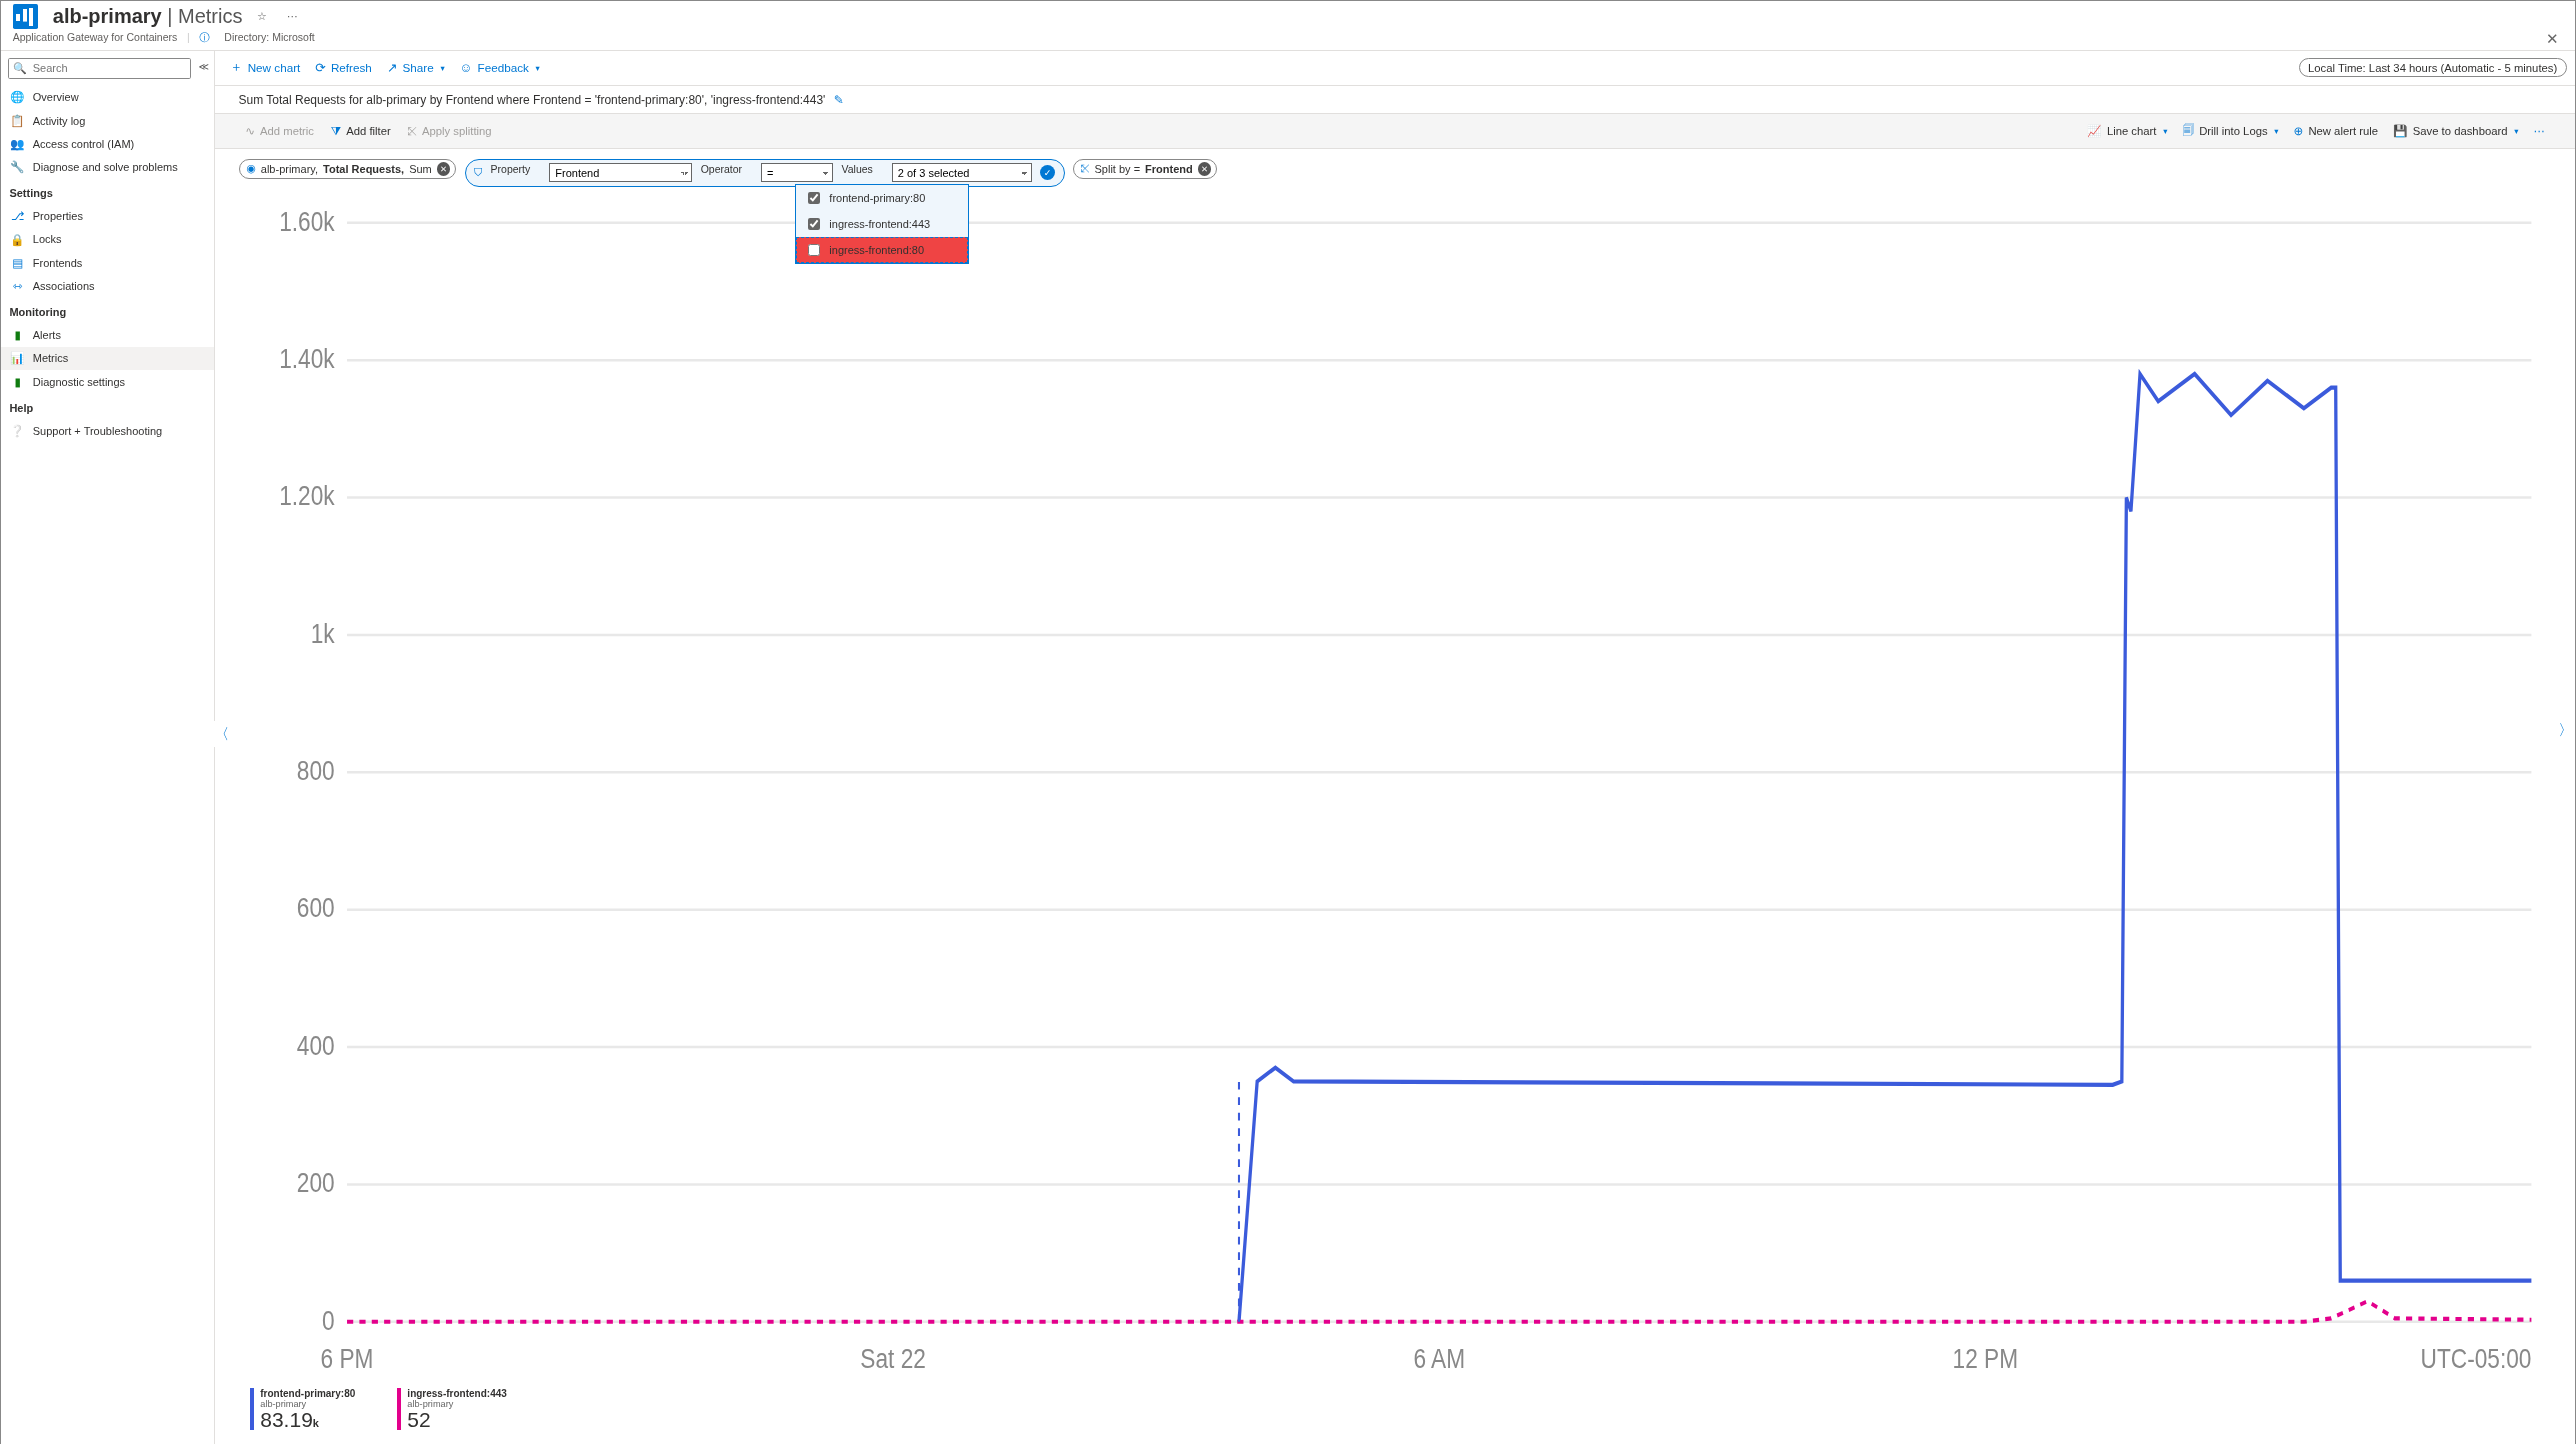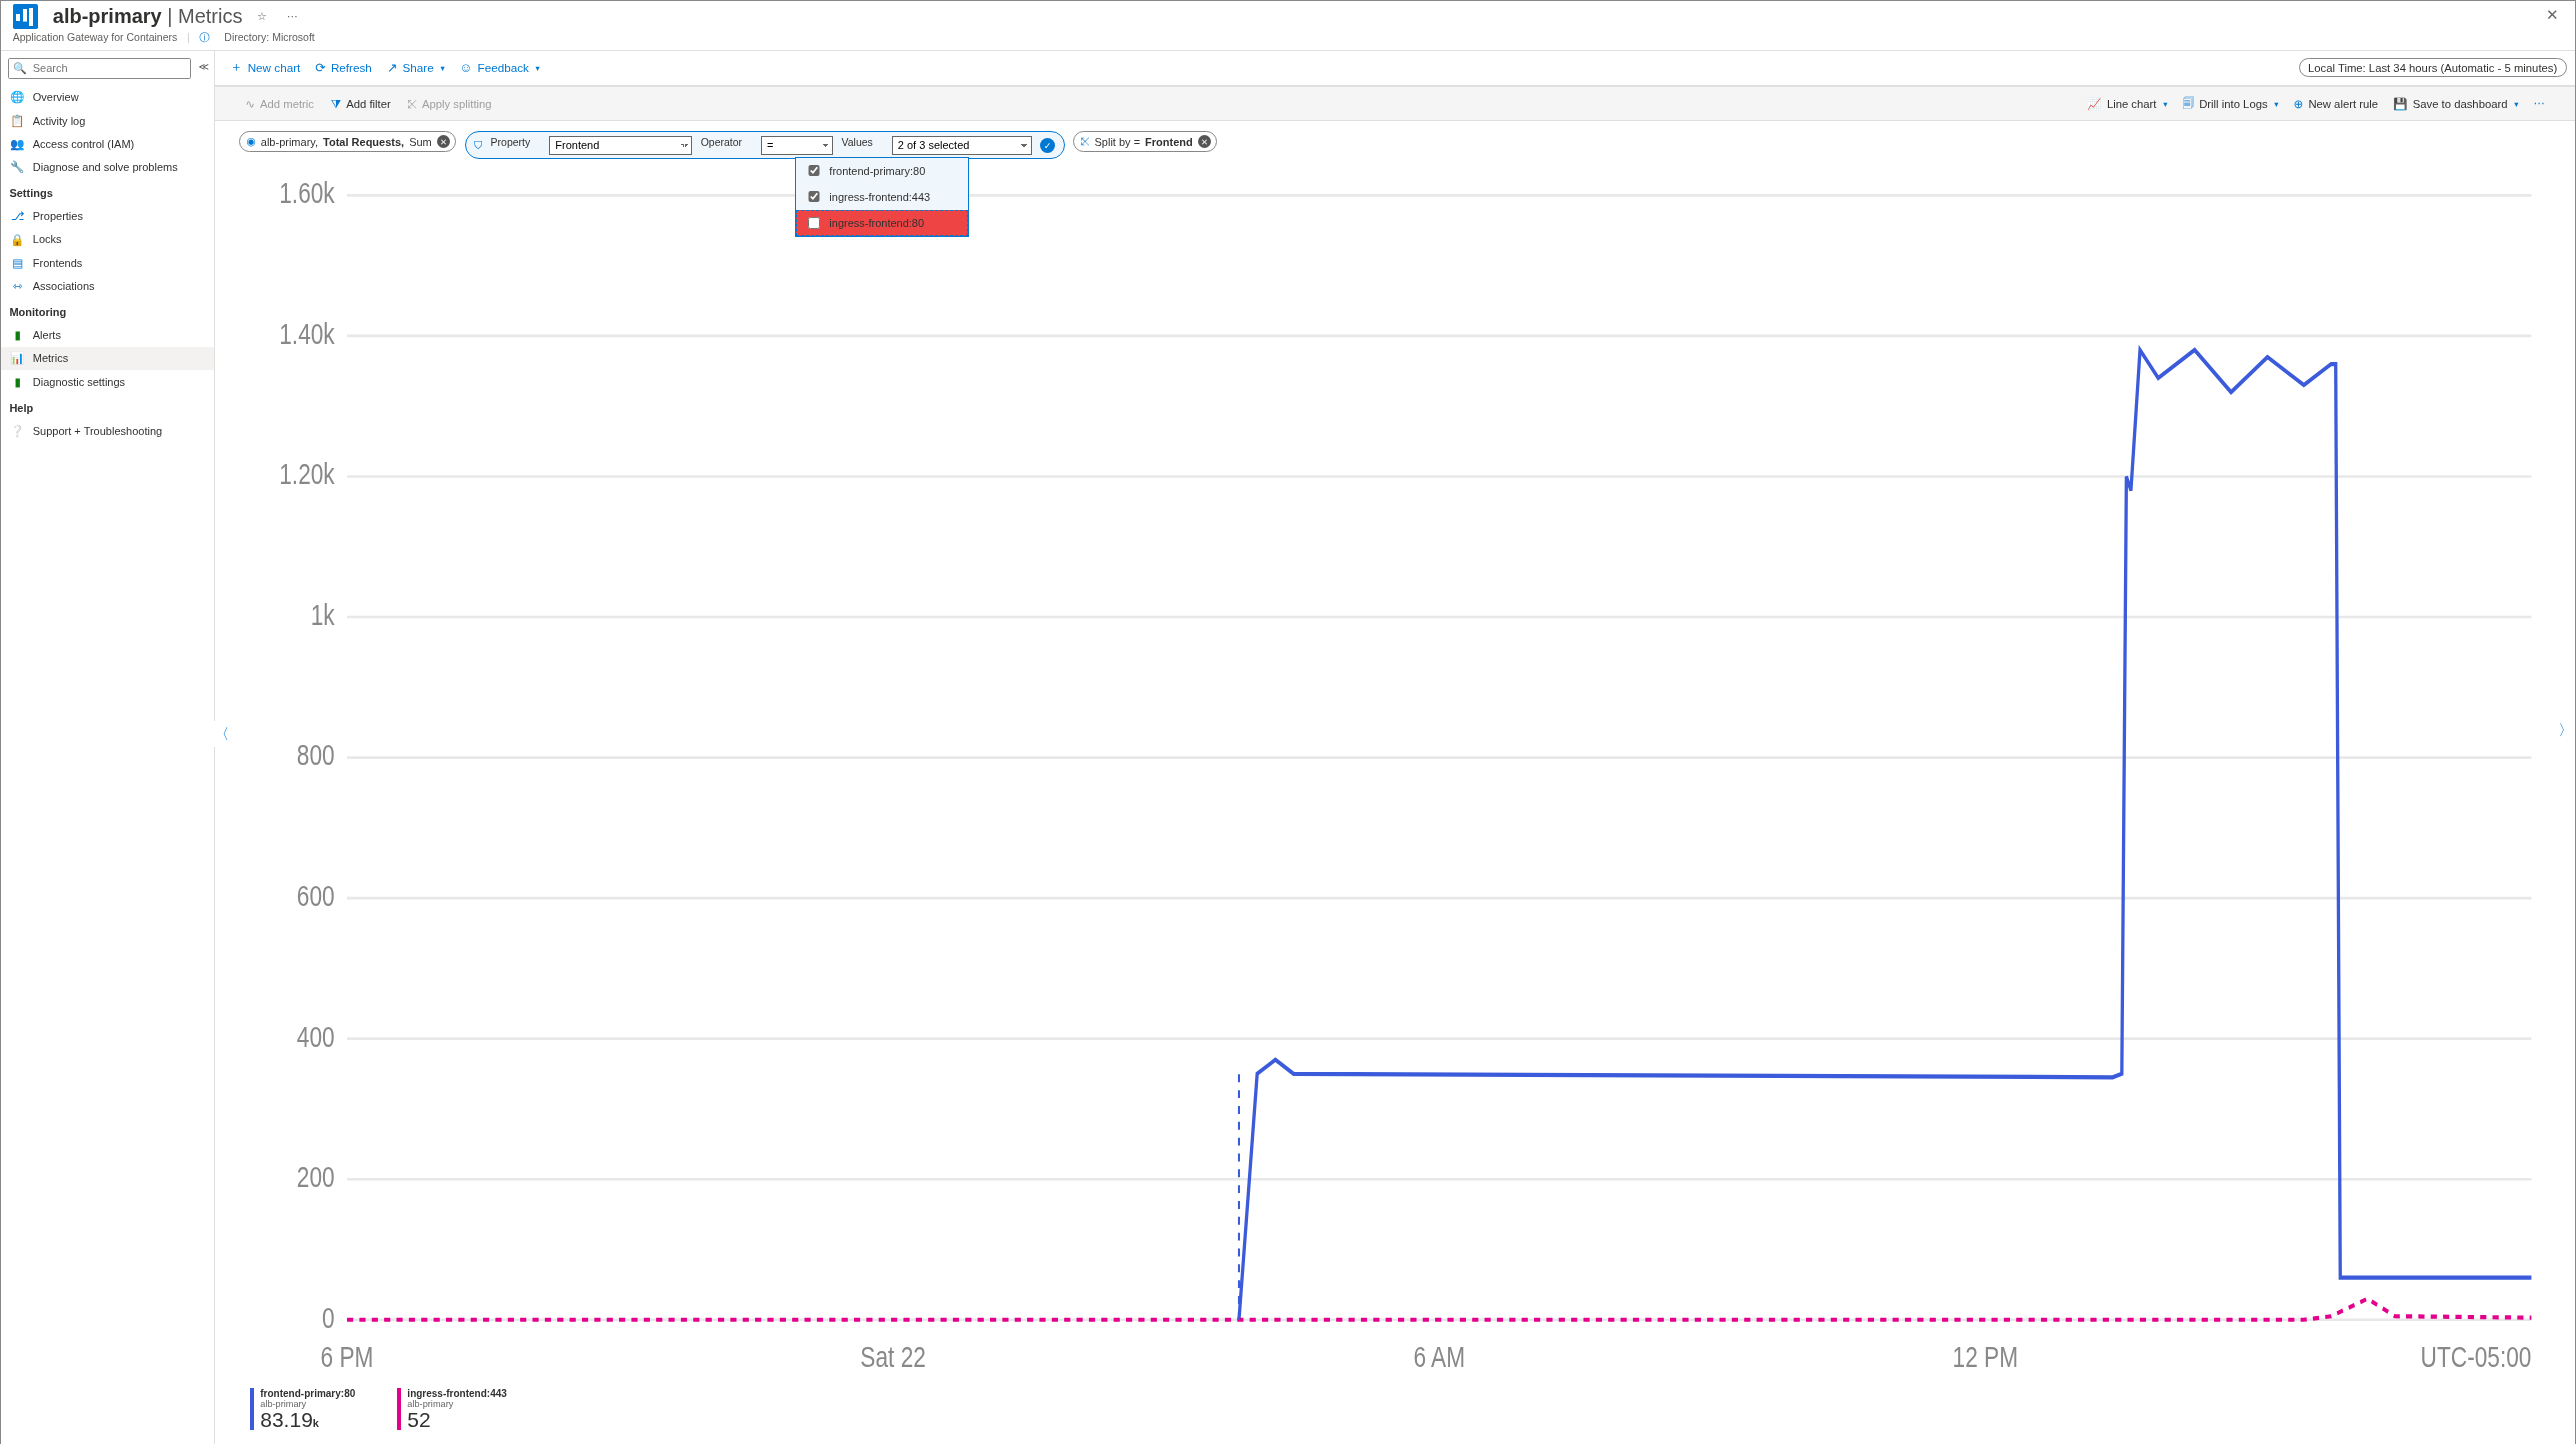--- a/index.html
+++ b/index.html
@@ -13,21 +13,21 @@
   --magenta:#e3008c;
   --line-blue:#3b5bdb;
   font-family:"Segoe UI",Arial,sans-serif;
   font-size:11px;
   color:var(--ink);
 }
 *{box-sizing:border-box}
 body{margin:0;background:#fff;border:0.8px solid #888;overflow:hidden}
 
 
-.header{padding:3.4px 11.7px 0 11.7px;display:flex;align-items:flex-start}
+.header{padding:3.4px 11.7px 0 11.7px;display:flex;align-items:flex-end}
 .header .title-row{display:flex;align-items:center;gap:8.4px}
 .header h1{font-size:20px;font-weight:600;margin:0}
 .header h1 .thin{font-weight:300;color:#555}
 .sub{font-size:10.5px;color:var(--muted);margin-top:1.7px;margin-bottom:5px}
 .sub .dir{margin-left:11.7px}
 .icon-btn{display:inline-flex;align-items:center;justify-content:center;width:22px;height:22px;color:#666;cursor:pointer}
 .close{margin-left:auto;font-size:15px}
 .logo-icon{width:25px;height:25px;margin-right:6.7px;background:var(--blue);border-radius:1.7px;position:relative}
 .logo-icon::before{content:"";position:absolute;inset:3.4px;display:block;background:
   linear-gradient(#fff,#fff) 0 60%/4.2px 40% no-repeat,
@@ -207,20 +207,24 @@
           <span class="chev">▾</span>
         </span>
       <span class="cmd">
           <span class="ci">☺</span>
           <span>Feedback</span>
           <span class="chev">▾</span>
         </span>
       <span class="time-pill">Local Time: Last 34 hours (Automatic - 5 minutes)</span>
     </div>
 
+    <div class="chart-title">
+      <span>Sum Total Requests for alb-primary by Frontend where Frontend = 'frontend-primary:80', 'ingress-frontend:443'</span>
+      <span class="edit">✎</span>
+    </div>
 
     <div class="tbar">
       <span class="tbtn dim">
           <span class="ti">∿</span>
           <span>Add metric</span>
         </span>
       <span class="tbtn" style="color:var(--ink)">
           <span class="ti" style="color:var(--blue)">⧩</span>
           <span>Add filter</span>
         </span>

